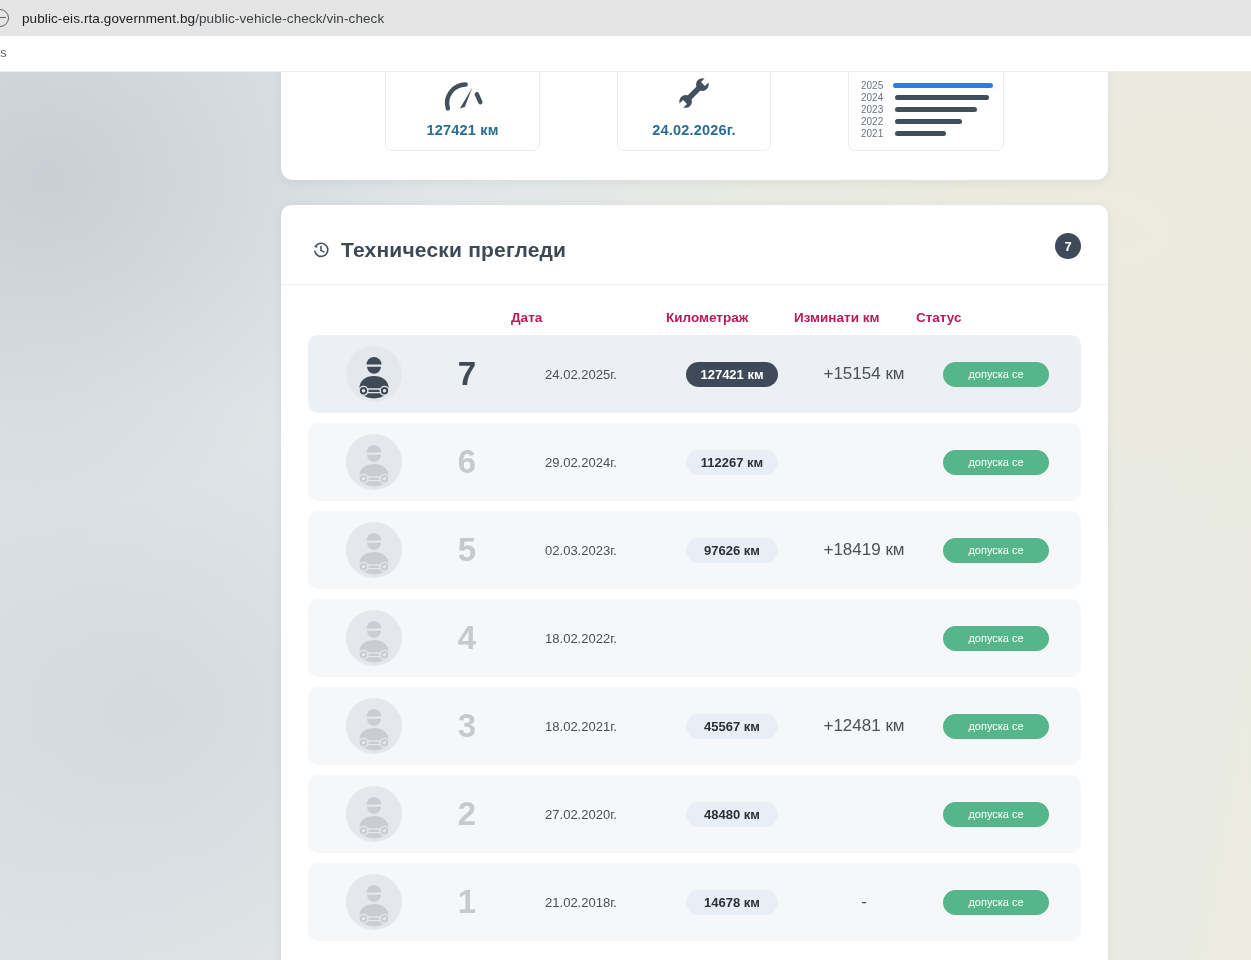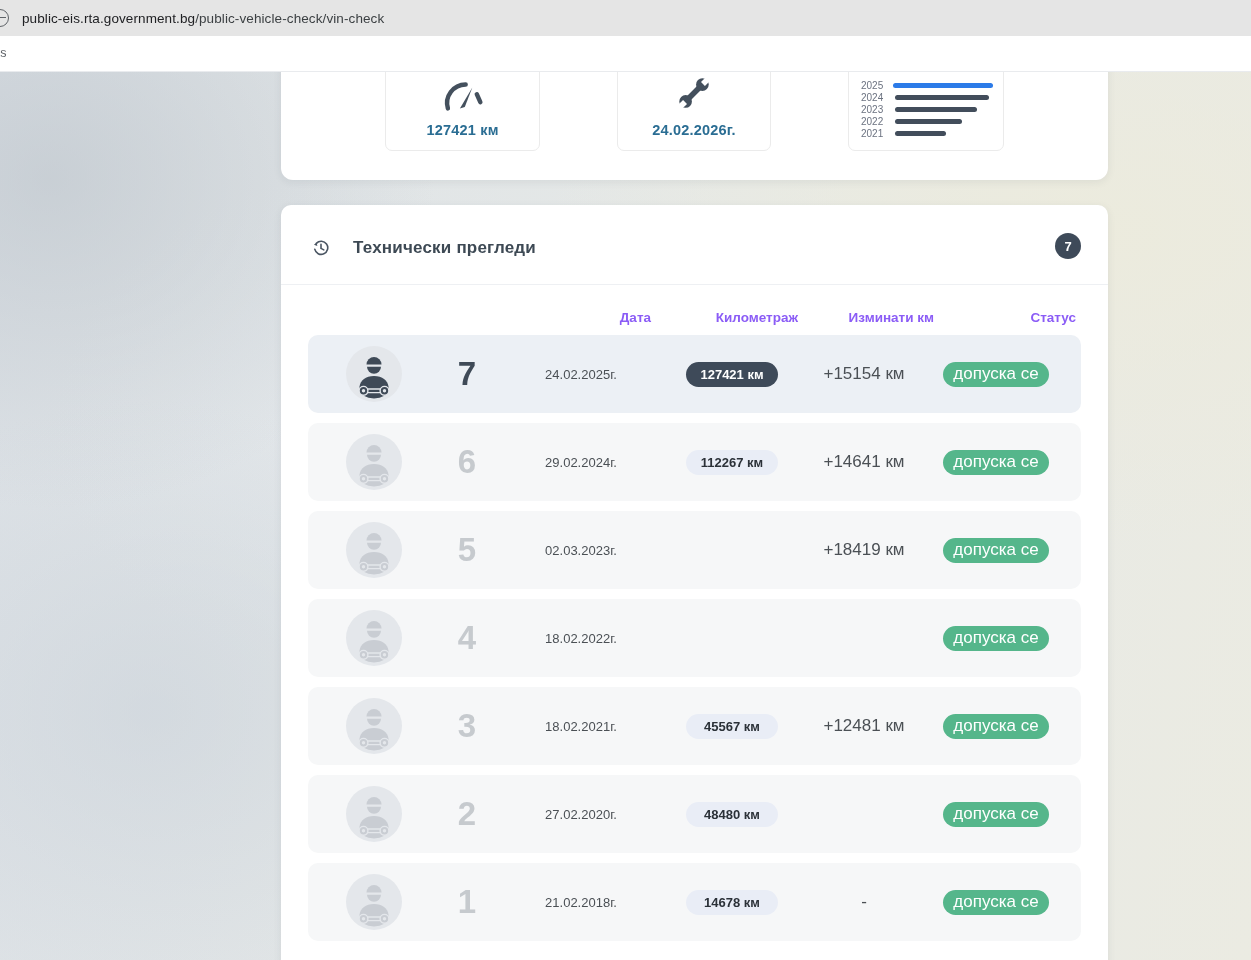--- a/index.html
+++ b/index.html
@@ -49,28 +49,28 @@
   .subcard .ic { margin-bottom:10px; }
 
   .chart-row { display:flex; align-items:center; height:12px; }
   .chart-row .yl { width:27px; font-size:10px; color:#6b7280; text-align:left; }
   .chart-row .bar { height:5px; border-radius:3px; margin-left:7px; }
 
   
   .insp-card { left:281px; top:205px; width:827px; height:790px; border-radius:10px; z-index:10; }
   .insp-header { position:absolute; left:0; top:0; width:100%; height:80px; border-bottom:1px solid #eef0f3; }
   .insp-title-wrap { position:absolute; left:32px; top:33px; display:flex; align-items:center; }
-  .insp-title { font-size:17px; font-weight:bold; color:#3d4954; margin-left:24px; letter-spacing:.2px; }
+  .insp-title { font-size:21px; font-weight:bold; color:#3d4954; margin-left:12px; letter-spacing:.2px; }
   .count-badge { position:absolute; right:27px; top:28px; width:26px; height:26px; border-radius:50%;
                  background:#3e4a59; color:#fff; font-size:13px; font-weight:bold;
                  display:flex; align-items:center; justify-content:center; }
 
   .cols-header { position:absolute; left:27px; top:95px; width:773px; height:40px; }
-  .cols-header span { position:absolute; top:10px; font-size:13.5px; font-weight:bold; color:#8b5cf6;
-                      text-align:right; white-space:nowrap; }
+  .cols-header span { position:absolute; top:10px; font-size:13.5px; font-weight:bold; color:#be185d;
+                      text-align:left; white-space:nowrap; }
   .ch-date   { left:203px; width:140px; }
   .ch-km     { left:358px; width:132px; }
   .ch-delta  { left:486px; width:140px; }
   .ch-status { left:608px; width:160px; }
 
   .rows { position:absolute; left:27px; top:130px; width:773px; }
   .t-row { position:relative; width:773px; height:78px; margin-bottom:10px;
            background:#f6f7f8; border-radius:10px; }
   .t-row.hl { background:#ecf0f5; }
 
@@ -83,21 +83,21 @@
   .cell { position:absolute; top:0; height:78px; display:flex; align-items:center; justify-content:center; white-space:nowrap; }
   .c-date  { left:203px; width:140px; font-size:13px; color:#4b5055; }
   .c-km    { left:358px; width:132px; }
   .c-delta { left:486px; width:140px; font-size:17px; color:#4b5055; }
   .c-status{ left:635px; width:106px; }
 
   .km-pill { min-width:92px; padding:0 14px; height:25px; border-radius:13px; background:#e9edf6;
              color:#2b3138; font-size:13px; font-weight:bold; display:flex; align-items:center; justify-content:center; }
   .t-row.hl .km-pill { background:#3e4a59; color:#fff; }
   .status-pill { min-width:106px; padding:0 16px; height:25px; border-radius:13px; background:#55b68b;
-                 color:#fff; font-size:17px; display:flex; align-items:center; justify-content:center; }
+                 color:#fff; font-size:11px; display:flex; align-items:center; justify-content:center; }
 </style>
 </head>
 <body>
 
 <div class="screen">
 
   <div class="page-bg"></div>
 
   <div class="card summary-card">
 
@@ -213,21 +213,20 @@
           <circle cx="17.5" cy="44.8" r="1.7" fill="#e4e7eb" stroke="none"></circle>
           <circle cx="38.5" cy="44.8" r="1.7" fill="#e4e7eb" stroke="none"></circle>
         </g>
       </svg>
     </div>
     <div class="num">6</div>
     <div class="cell c-date">29.02.2024г.</div>
     <div class="cell c-km">
       <span class="km-pill">112267 км</span>
     </div>
-    <div class="cell c-delta">+14641 км</div>
     <div class="cell c-status">
       <span class="status-pill">допуска се</span>
     </div>
   </div>
         <div class="t-row">
     <div class="avatar">
       <svg width="56" height="56" viewBox="0 0 56 56">
         <g class="mech" fill="#c9cdd3">
           <path d="M20.5,18.5 a7.5,7.5 0 0 1 15,0 z"></path>
           <path d="M21,20.7 a7,7 0 0 0 14,0 z"></path>
@@ -237,20 +236,23 @@
             <circle cx="17.5" cy="44.8" r="4.4"></circle>
             <circle cx="38.5" cy="44.8" r="4.4"></circle>
           </g>
           <circle cx="17.5" cy="44.8" r="1.7" fill="#e4e7eb" stroke="none"></circle>
           <circle cx="38.5" cy="44.8" r="1.7" fill="#e4e7eb" stroke="none"></circle>
         </g>
       </svg>
     </div>
     <div class="num">5</div>
     <div class="cell c-date">02.03.2023г.</div>
+    <div class="cell c-km">
+      <span class="km-pill">97626 км</span>
+    </div>
     <div class="cell c-delta">+18419 км</div>
     <div class="cell c-status">
       <span class="status-pill">допуска се</span>
     </div>
   </div>
         <div class="t-row">
     <div class="avatar">
       <svg width="56" height="56" viewBox="0 0 56 56">
         <g class="mech" fill="#c9cdd3">
           <path d="M20.5,18.5 a7.5,7.5 0 0 1 15,0 z"></path>

